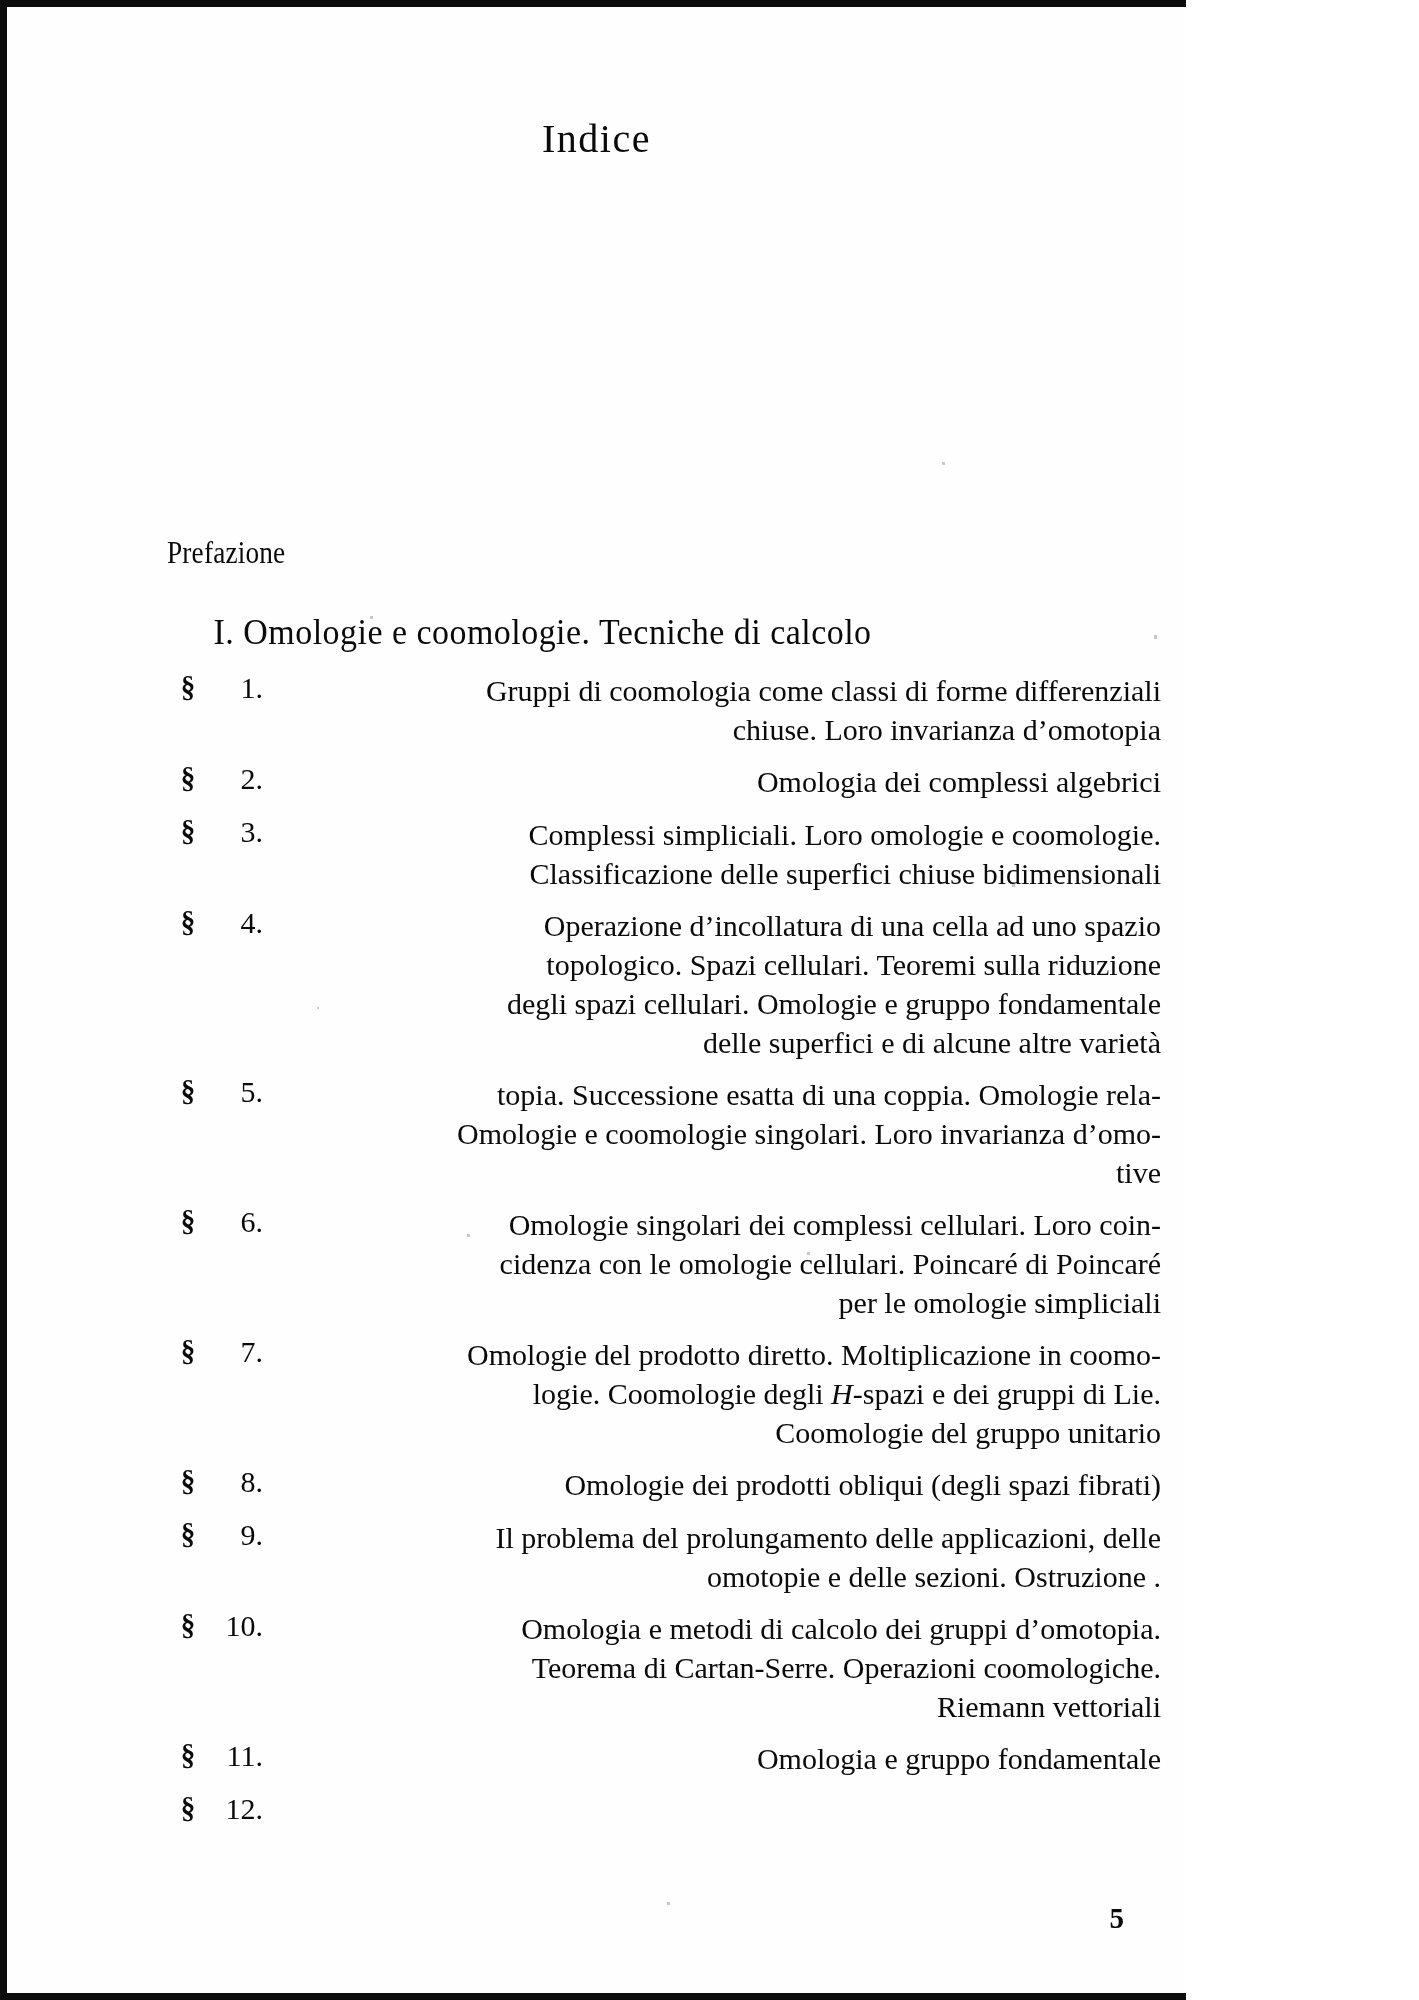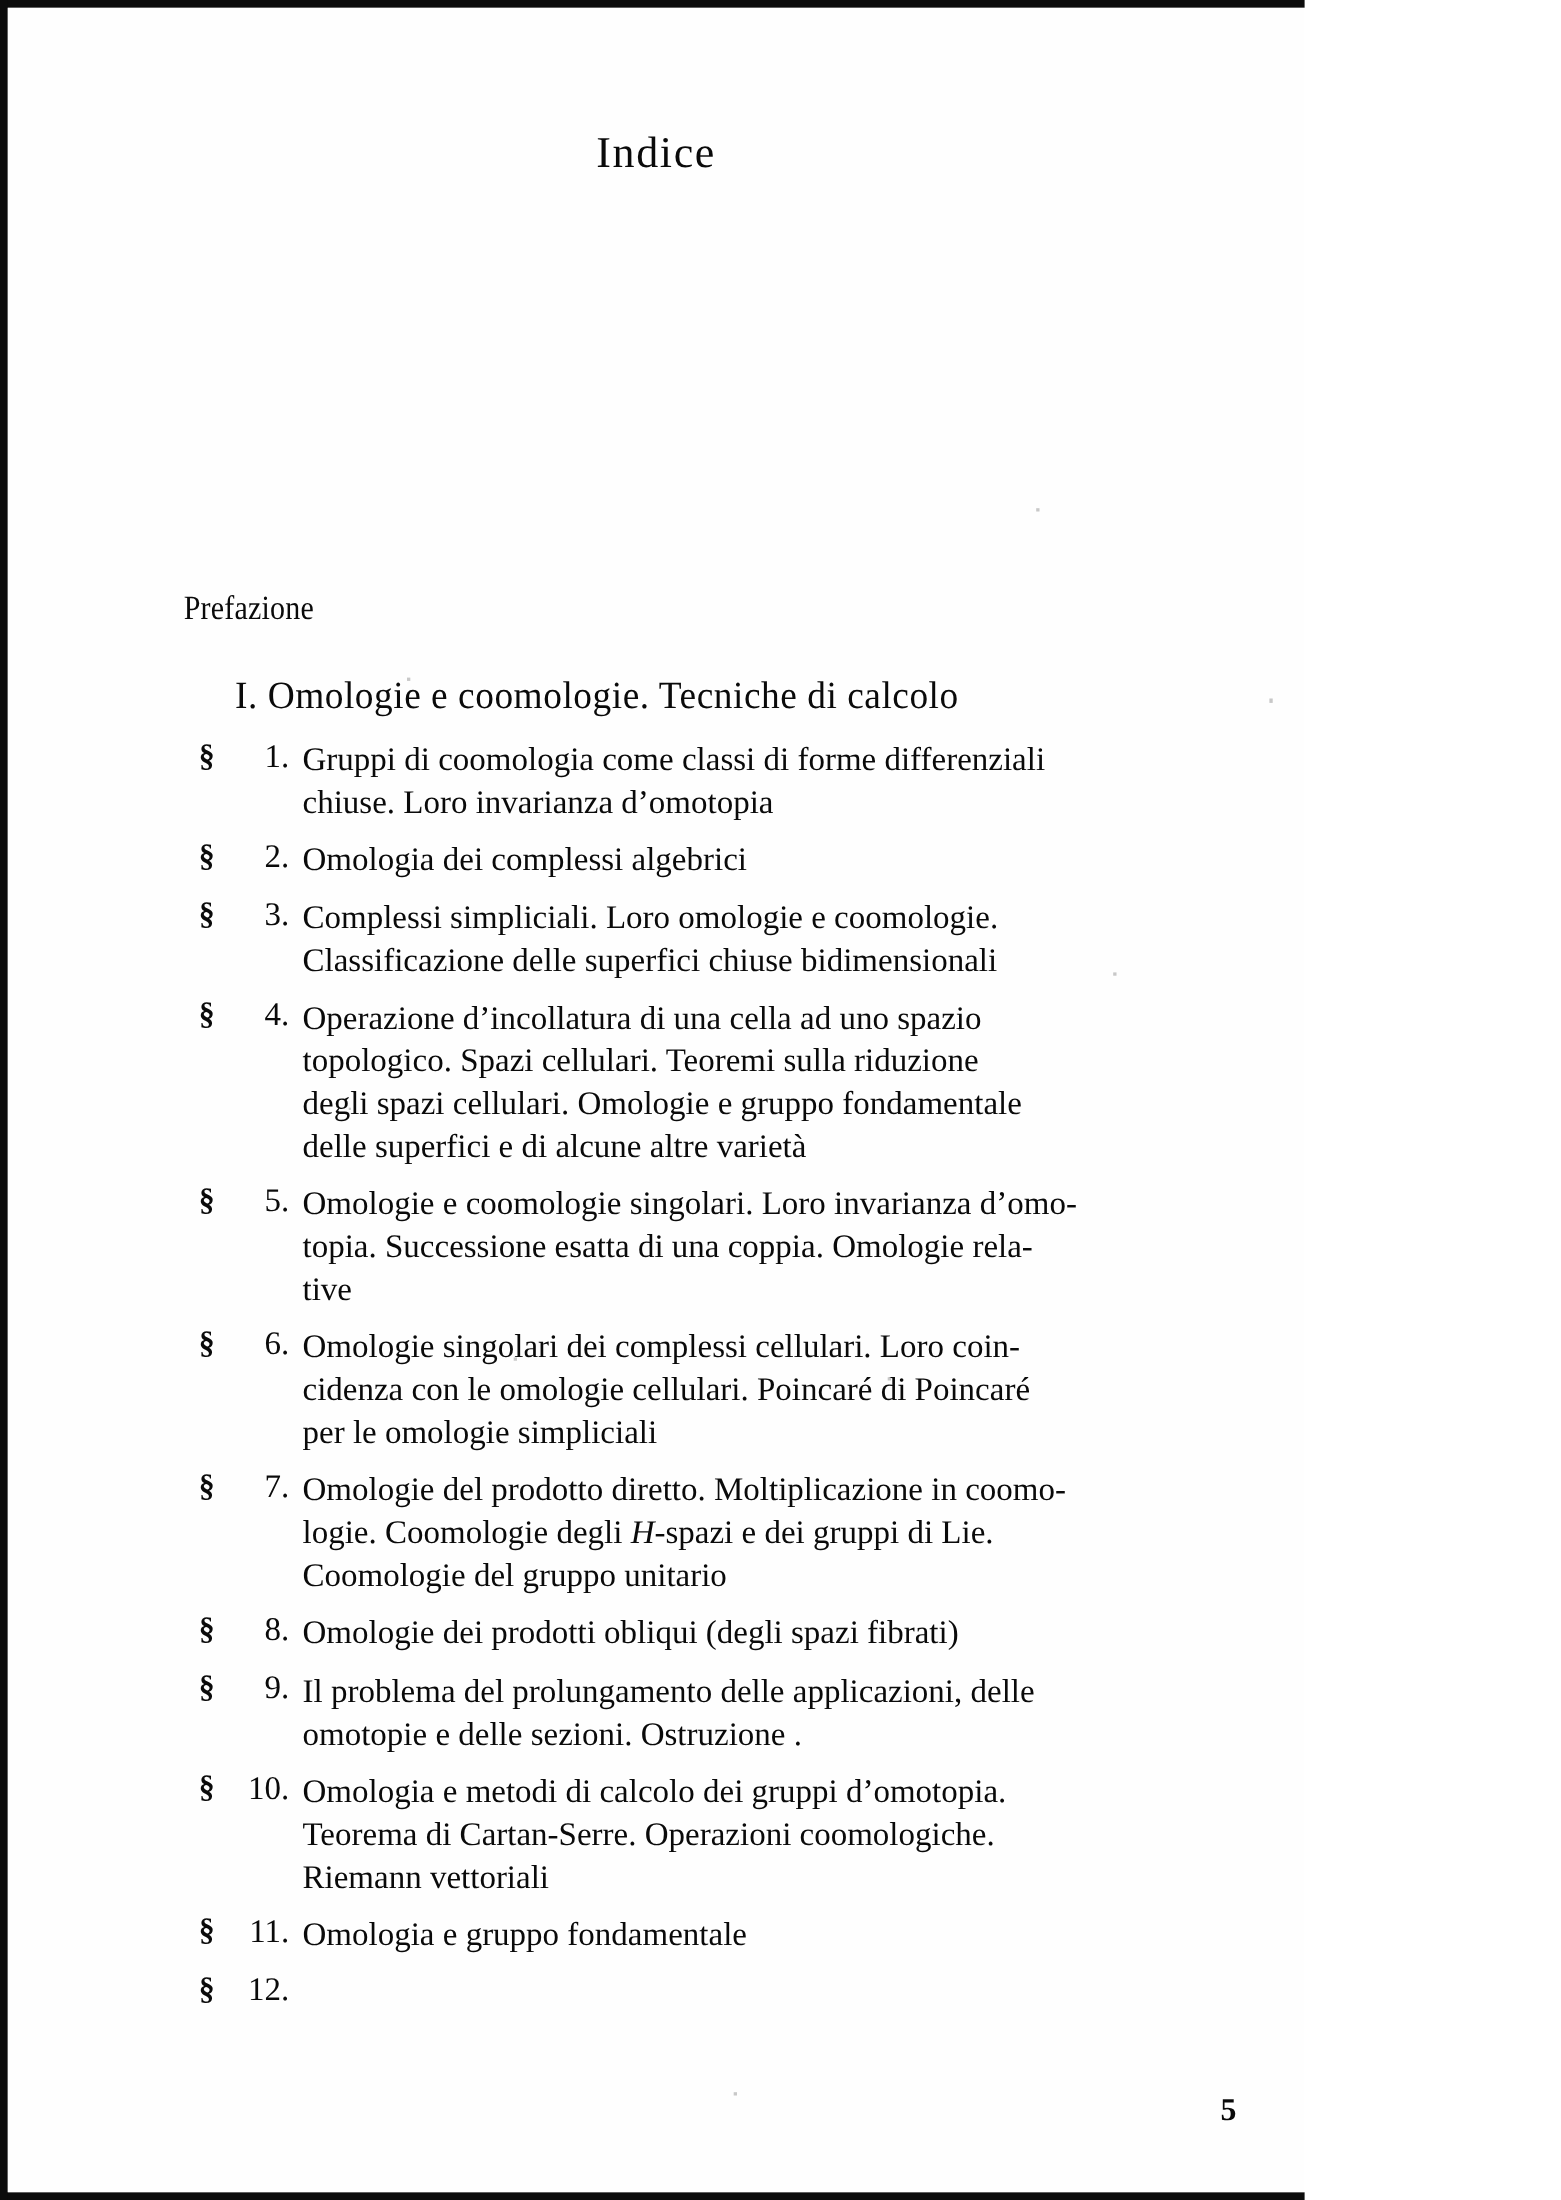--- a/index.html
+++ b/index.html
@@ -110,20 +110,21 @@
     width: 62px;
     text-align: right;
     font-size: 30px;
   }
   .entry-body {
     margin-left: 108px;
     margin-right: 118px;
     font-size: 30px;
     line-height: 39px;
     position: relative;
+    text-align: right;
   }
   .entry-body .ln {
     display: block;
     white-space: nowrap;
   }
   .entry-body em {
     font-style: italic;
   }
 
   .pageno-col {
@@ -204,22 +205,22 @@
               <span class="ln">topologico. Spazi cellulari. Teoremi sulla riduzione</span>
               <span class="ln">degli spazi cellulari. Omologie e gruppo fondamentale</span>
               <span class="ln">delle superfici e di alcune altre varietà</span>
             </div>
             <span class="pageno-col" style="top: 117px;">45</span>
           </div>
           <div class="entry">
             <span class="sect-sign">§</span>
             <span class="sect-num">5.</span>
             <div class="entry-body">
+              <span class="ln">topia. Successione esatta di una coppia. Omologie rela-</span>
               <span class="ln">Omologie e coomologie singolari. Loro invarianza d’omo-</span>
-              <span class="ln">topia. Successione esatta di una coppia. Omologie rela-</span>
               <span class="ln">tive</span>
             </div>
             <span class="pageno-col" style="top: 78px;">60</span>
           </div>
           <div class="entry">
             <span class="sect-sign">§</span>
             <span class="sect-num">6.</span>
             <div class="entry-body">
               <span class="ln">Omologie singolari dei complessi cellulari. Loro coin-</span>
               <span class="ln">cidenza con le omologie cellulari. Poincaré di Poincaré</span>

